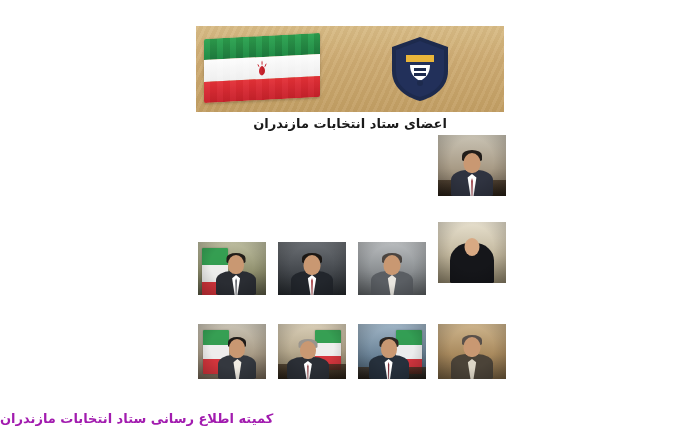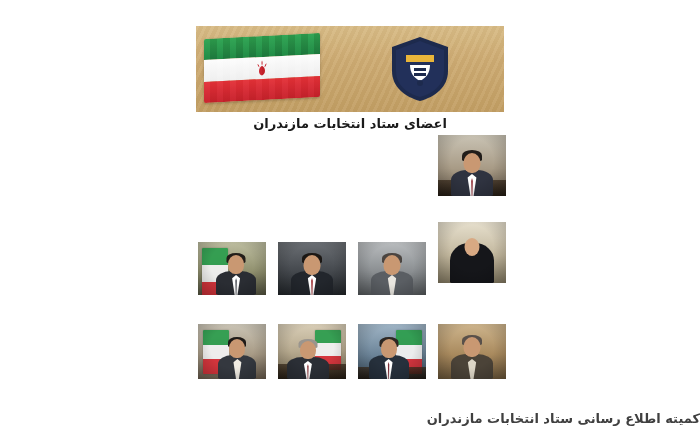--- a/index.html
+++ b/index.html
@@ -99,24 +99,24 @@
     font-size: 13px;
     font-weight: bold;
     color: #1a1a1a;
     letter-spacing: 0;
   }
   .title-footer {
     position: absolute;
     left: 0;
     right: 0;
     top: 395px;
-    text-align: right;
+    text-align: left;
     font-size: 13px;
     font-weight: bold;
-    color: #404040;
+    color: #a21caf;
   }
 
   
   .photo {
     position: absolute;
     overflow: hidden;
     background: #8d8d8d;
     border: 1px solid #ffffff;
     box-sizing: border-box;
   }

